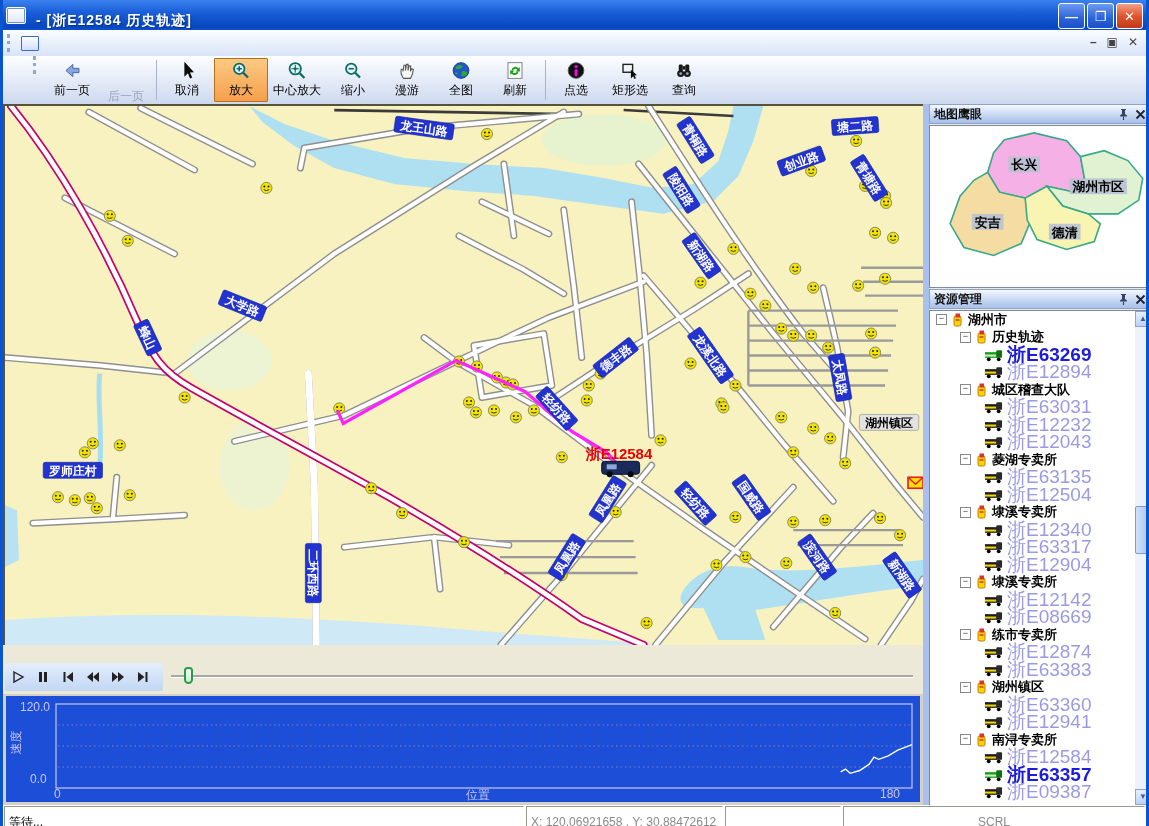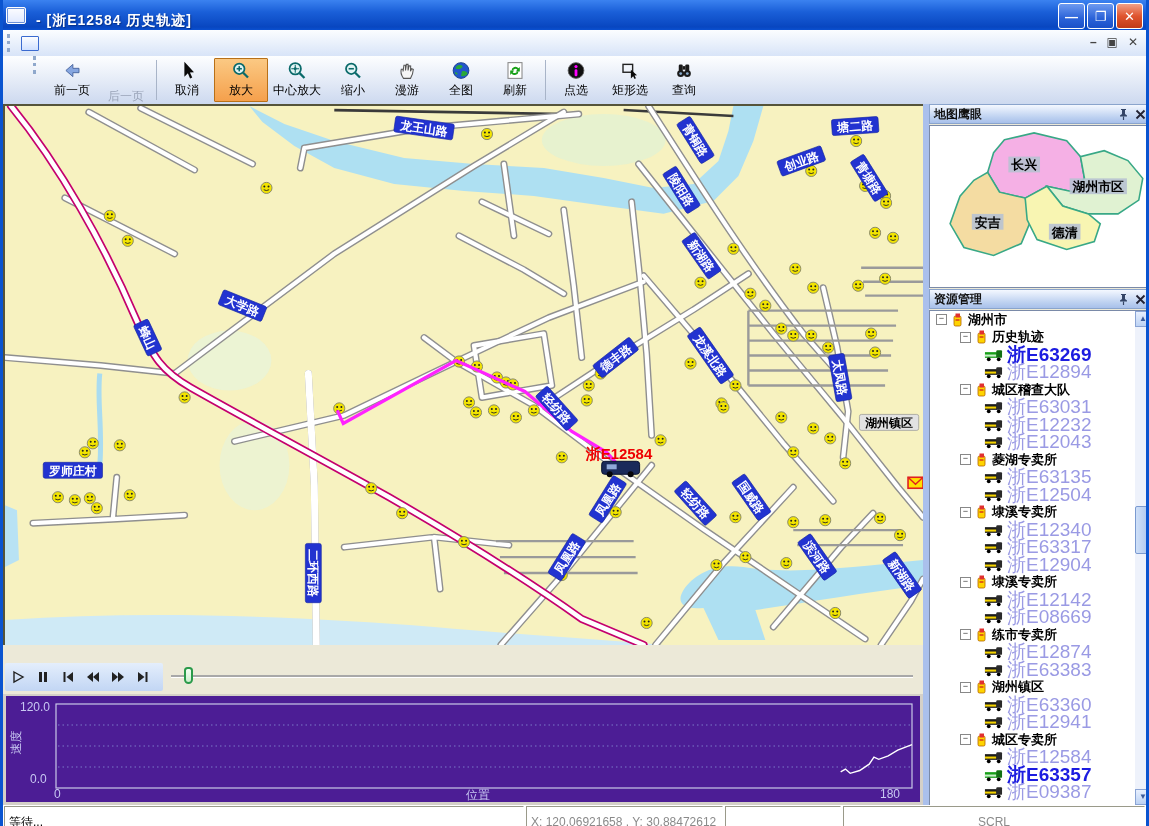--- a/index.html
+++ b/index.html
@@ -55,21 +55,21 @@
   #sthumb{position:absolute;left:0;width:16px;background:linear-gradient(90deg,#cfe0f8,#aac4ee);border:1px solid #7a9ad0;border-radius:2px;box-sizing:border-box;}
   
   #playback{position:absolute;left:0;top:645px;width:920px;height:49px;}
   #pb-controls{position:absolute;left:0;top:16px;width:920px;height:33px;background:#ece9d8;border-bottom:1px solid #c8c4b0;}
   #pb-btns{position:absolute;left:2px;top:2px;height:28px;width:158px;background:linear-gradient(#e4eefc,#c2d6f4);display:flex;align-items:center;border-radius:2px;}
   .pb-btn{width:25px;height:26px;display:flex;align-items:center;justify-content:center;}
   #pb-slider{position:absolute;left:168px;right:10px;top:14px;height:2px;background:#a8a8a8;border-bottom:1px solid #fff;}
   #pb-thumb{position:absolute;top:-8px;width:9px;height:17px;background:linear-gradient(#f4fff4,#cceecc);border:2px solid #2a9a4a;border-radius:4px 4px 5px 5px;box-sizing:border-box;}
   
   #chart{position:absolute;left:0;top:694px;width:920px;height:111px;background:#d4d0c8;}
-  #chart-inner{position:absolute;left:3px;top:2px;right:3px;bottom:3px;background:#4c1d95;}
+  #chart-inner{position:absolute;left:3px;top:2px;right:3px;bottom:3px;background:#1d4ed8;}
   .ch-lab{position:absolute;color:#c8c8f2;font-size:12px;}
   #ch-ylab{transform:rotate(-90deg);transform-origin:center;}
   
   #statusbar{position:absolute;left:0;top:805px;width:1143px;height:34px;background:#ffffff;display:flex;}
   .ssec{border:1px solid;border-color:#9a9a8a #fff #fff #9a9a8a;margin:1px;font-size:12px;display:flex;align-items:center;padding:0 4px;box-sizing:border-box;white-space:nowrap;overflow:hidden;}
   .ss1{width:520px;color:#000;}
   .ss2{width:197px;color:#8a8a8a;}
   .ss3{width:268px;color:#000;}
   .ss4{width:116px;}
   .ss5{flex:1;color:#8a8a8a;justify-content:center;}
@@ -775,21 +775,21 @@
             <svg width="19" height="14">
               <use href="#sym-truck"></use>
             </svg>
             <span class="vlabel">浙E12941</span>
           </div>
           <div class="tree-row" style="padding-left: 30px;">
             <div class="expand">−</div>
             <svg width="13" height="14">
               <use href="#sym-group"></use>
             </svg>
-            <span class="tlabel">城区专卖所</span>
+            <span class="tlabel">南浔专卖所</span>
           </div>
           <div class="tree-row" style="padding-left: 54px;">
             <svg width="19" height="14">
               <use href="#sym-truck"></use>
             </svg>
             <span class="vlabel">浙E12584</span>
           </div>
           <div class="tree-row" style="padding-left: 54px;">
             <svg width="19" height="14">
               <use href="#sym-truck-green"></use>

